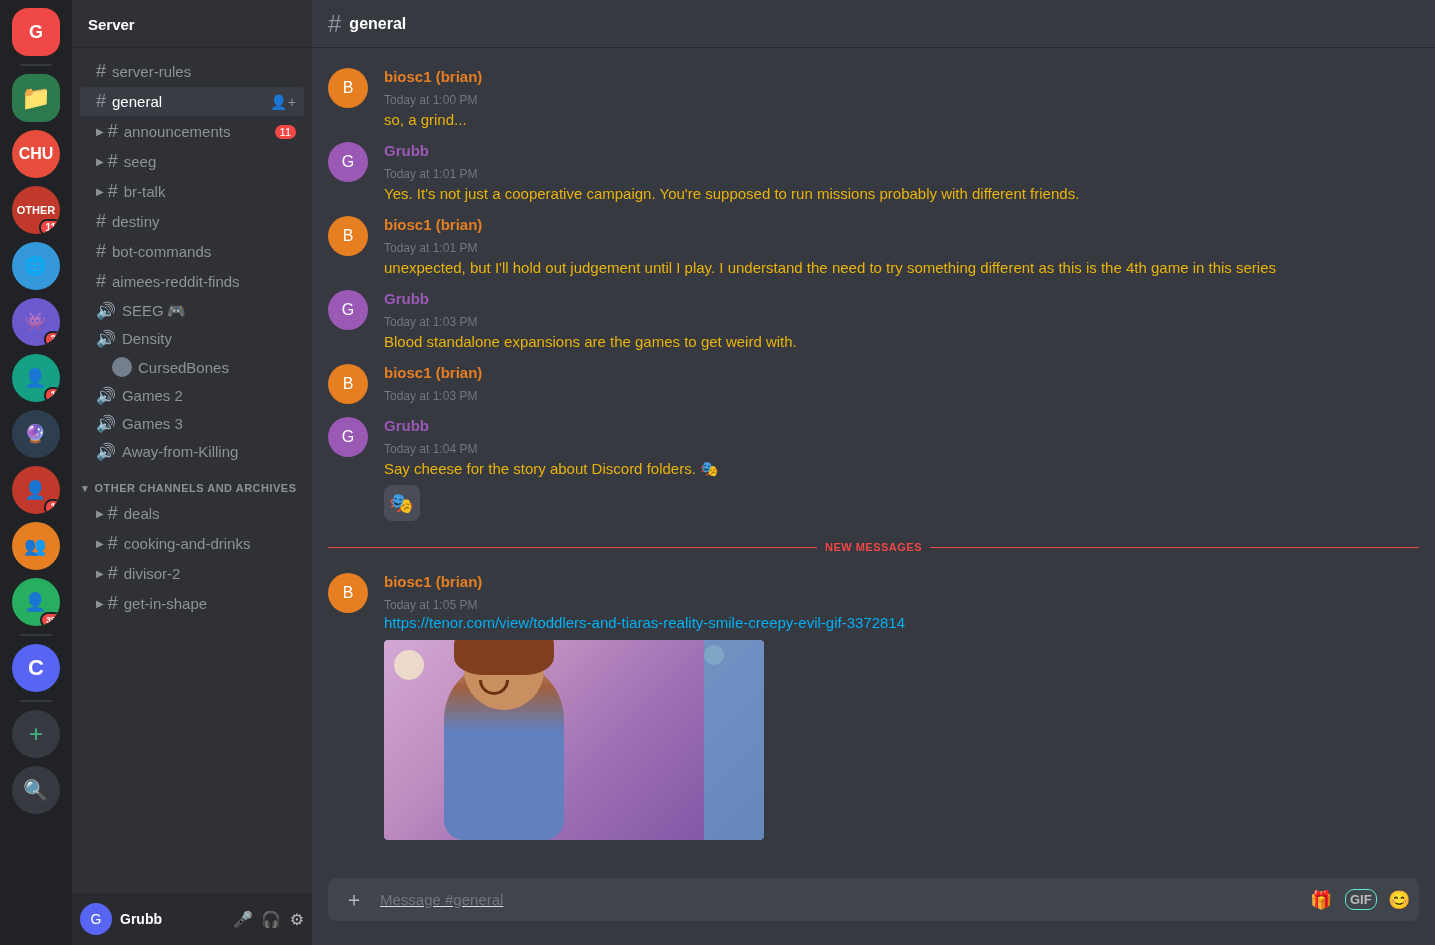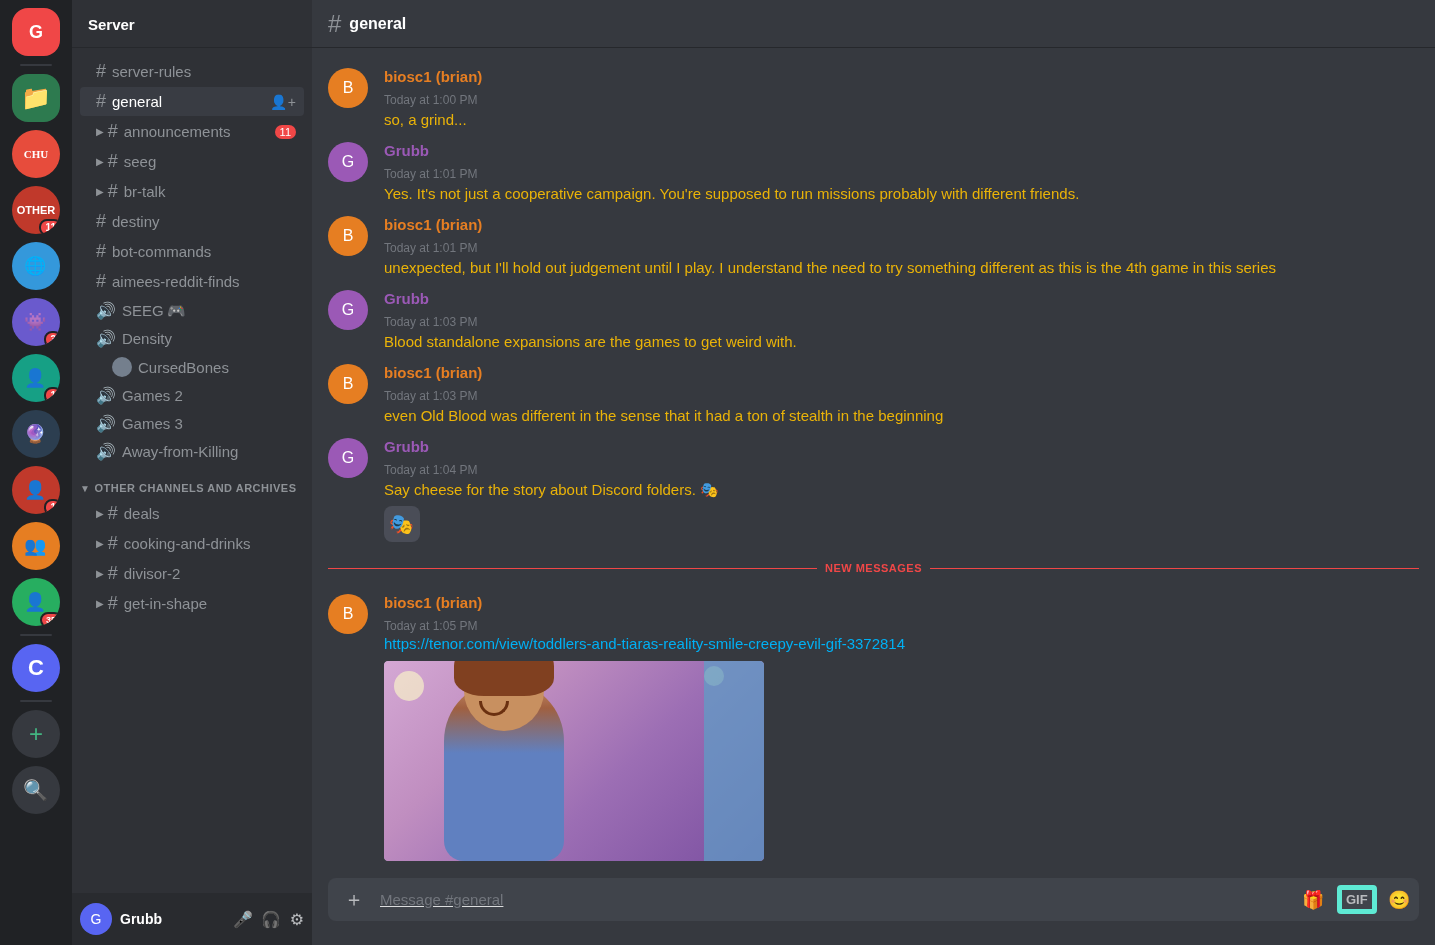--- a/index.html
+++ b/index.html
@@ -425,21 +425,21 @@
   <div class="server-icon active av-red">
     <span>G</span>
   </div>
   <div class="server-divider"></div>
 
   <div class="server-icon si-green-folder" style="border-radius:16px;">
     <span>📁</span>
   </div>
 
   <div class="server-icon si-chu">
-    <span style="font-size:11px;font-weight:900;font-family:Liberation Serif, serif;">CHU</span>
+    <span style="font-size:16px;font-weight:900;">CHU</span>
   </div>
 
   <div class="server-icon si-life" style="position:relative;">
     <span style="font-size:11px;">OTHER</span>
     <span class="badge">11</span>
   </div>
 
   <div class="server-icon" style="background:#3498db;">
     <span>🌐</span>
   </div>
@@ -674,21 +674,20 @@
 
     <div class="message-group">
       <div class="message-avatar av-orange">
         <span>B</span>
       </div>
       <div class="message-content">
         <div class="message-header">
           <span class="message-author biosc">biosc1 (brian)</span>
           <span class="message-timestamp">Today at 1:03 PM</span>
         </div>
-        <div class="message-text">even Old Blood was different in the sense that it had a ton of stealth in the beginning</div>
       </div>
     </div>
 
     <div class="message-group">
       <div class="message-avatar av-purple">
         <span>G</span>
       </div>
       <div class="message-content">
         <div class="message-header">
           <span class="message-author grubb">Grubb</span>
@@ -820,18 +819,18 @@
   </div>
 
   <div class="message-input-area">
     <div class="message-input-box">
       <div class="plus-btn">
         <span>＋</span>
       </div>
       <input type="text" placeholder="Message #general" style="">
       <div class="input-actions">
         <span title="Send a gift">🎁</span>
-        <span title="GIF" style="font-size:13px;font-weight:700;color:#b9bbbe;background:#40444b;border:5px solid #5eead4;border-radius:4px;padding:2px 4px;">GIF</span>
+        <span title="GIF" style="font-size:13px;font-weight:700;color:#b9bbbe;background:#40444b;border:1px solid #5eead4;border-radius:9px;padding:2px 4px;">GIF</span>
         <span title="Emoji">😊</span>
       </div>
     </div>
   </div>
 </div>
 
 </body></html>

